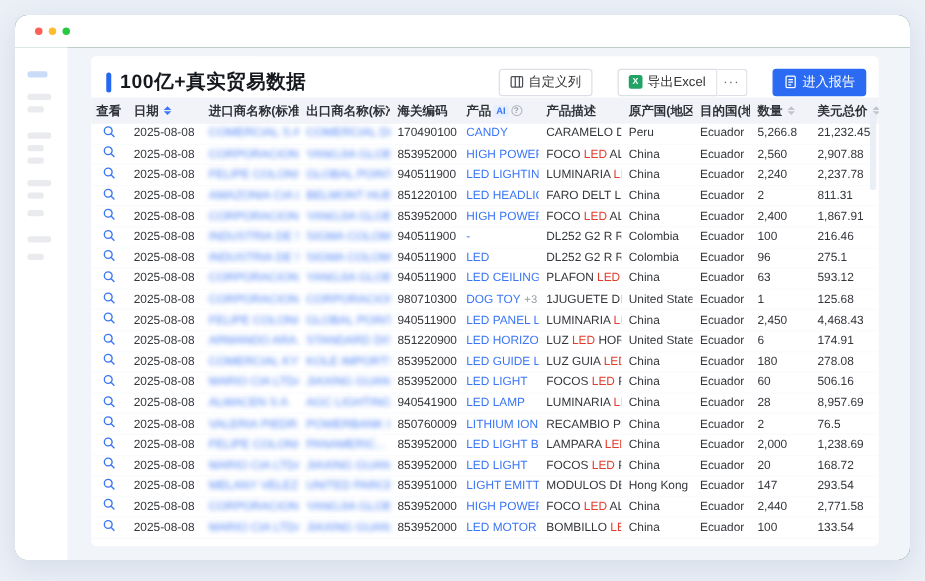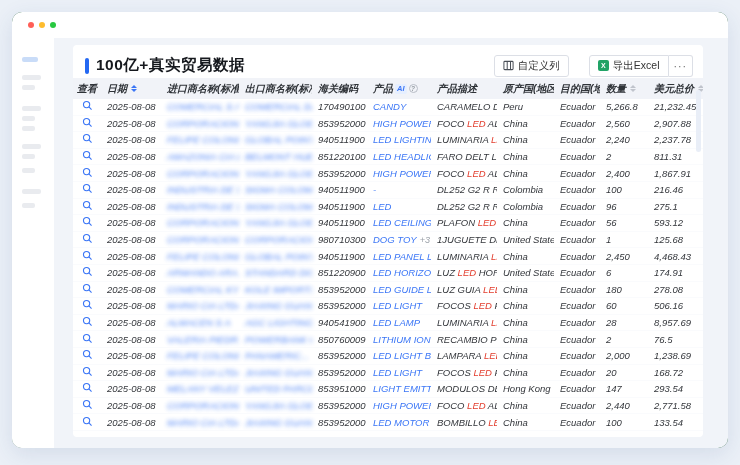--- a/index.html
+++ b/index.html
@@ -34,21 +34,21 @@
     font-size:10.5px; color:#333; padding:0 8px; cursor:pointer;
     font-family:inherit;
   }
   .btn-group { display:inline-flex; }
   .btn-group .btn:first-child { border-radius:3px 0 0 3px; }
   .btn-group .btn.more { border-left:none; border-radius:0 3px 3px 0; padding:0 5px; color:#666; letter-spacing:1px; }
   .btn.primary { background:#2b6bf3; border-color:#2b6bf3; color:#fff; }
   .excel-ic { width:11px; height:11px; background:#21a366; border-radius:2px; color:#fff; font-size:7px; font-weight:bold; display:inline-flex; align-items:center; justify-content:center; }
   
   .table { position:absolute; left:0; right:0; top:33px; }
-  .grid-row { display:grid; grid-template-columns:28px 60px 78px 73px 55px 64px 66px 57px 46px 48px 55px;font-style:italic; }
+  .grid-row { display:grid; grid-template-columns:28px 60px 78px 73px 55px 64px 66px 57px 46px 48px 55px; }
   .thead { height:21px; background:#f1f3f8; align-items:center; }
   .th { font-size:10px; font-weight:bold; color:#2f3338; padding-left:6px; display:flex; align-items:center; gap:2px; white-space:nowrap; overflow:hidden; }
   .th.center { justify-content:center; padding-left:0; }
   .tr { height:16.6px; align-items:center; border-bottom:1px solid #fafbfd; }
   .td { font-size:9.5px; color:#33363b; padding-left:6px; white-space:nowrap; overflow:hidden; }
   .td.center { text-align:center; padding-left:0; }
   .td.link { color:#3b76f6; }
   .td.blur { filter:blur(2.1px); opacity:.9; }
   .badge-extra { color:#9aa0a8; font-size:9px; margin-left:3px; }
   .led { color:#e23c2c; }
@@ -102,20 +102,29 @@
               </svg>
             <span>自定义列</span>
           </button>
           <span class="btn-group">
             <button class="btn">
               <span class="excel-ic">X</span>
               <span>导出Excel</span>
             </button>
             <button class="btn more">···</button>
           </span>
+          <button class="btn primary">
+            <svg width="11" height="11" viewBox="0 0 12 12">
+                <rect x="2" y="1" width="8" height="10" rx="1" fill="none" stroke="#fff" stroke-width="1.1"></rect>
+                <line x1="4" y1="4" x2="8" y2="4" stroke="#fff" stroke-width="1.1"></line>
+                <line x1="4" y1="6.3" x2="8" y2="6.3" stroke="#fff" stroke-width="1.1"></line>
+                <line x1="4" y1="8.6" x2="6.5" y2="8.6" stroke="#fff" stroke-width="1.1"></line>
+              </svg>
+            <span>进入报告</span>
+          </button>
         </div>
       </div>
 
       <div class="table">
         <div class="grid-row thead" id="thead">
             <div class="th center">
               <span>查看</span>
             </div>
             <div class="th">
               <span>日期</span>
@@ -281,21 +290,21 @@
                   <line x1="7.6" y1="7.6" x2="10.4" y2="10.4" stroke="#3b76f6" stroke-width="1.2"></line>
                 </svg></div>
               <div class="td ">2025-08-08</div>
               <div class="td link blur">CORPORACION E...</div>
               <div class="td link blur">YANGJIA GLOBAL LI...</div>
               <div class="td ">940511900</div>
               <div class="td link"><span>LED CEILING LIGHT</span></div>
               <div class="td "><span>PLAFON </span><span class="led">LED</span><span> 36W C</span></div>
               <div class="td ">China</div>
               <div class="td ">Ecuador</div>
-              <div class="td ">56</div>
+              <div class="td ">63</div>
               <div class="td ">593.12</div>
             </div>
             <div class="grid-row tr">
               <div class="td center"><svg class="mag" width="11" height="11" viewBox="0 0 12 12">
                   <circle cx="5" cy="5" r="3.4" fill="none" stroke="#3b76f6" stroke-width="1.2"></circle>
                   <line x1="7.6" y1="7.6" x2="10.4" y2="10.4" stroke="#3b76f6" stroke-width="1.2"></line>
                 </svg></div>
               <div class="td ">2025-08-08</div>
               <div class="td link blur">CORPORACIONES...</div>
               <div class="td link blur">CORPORACIONES...</div>

